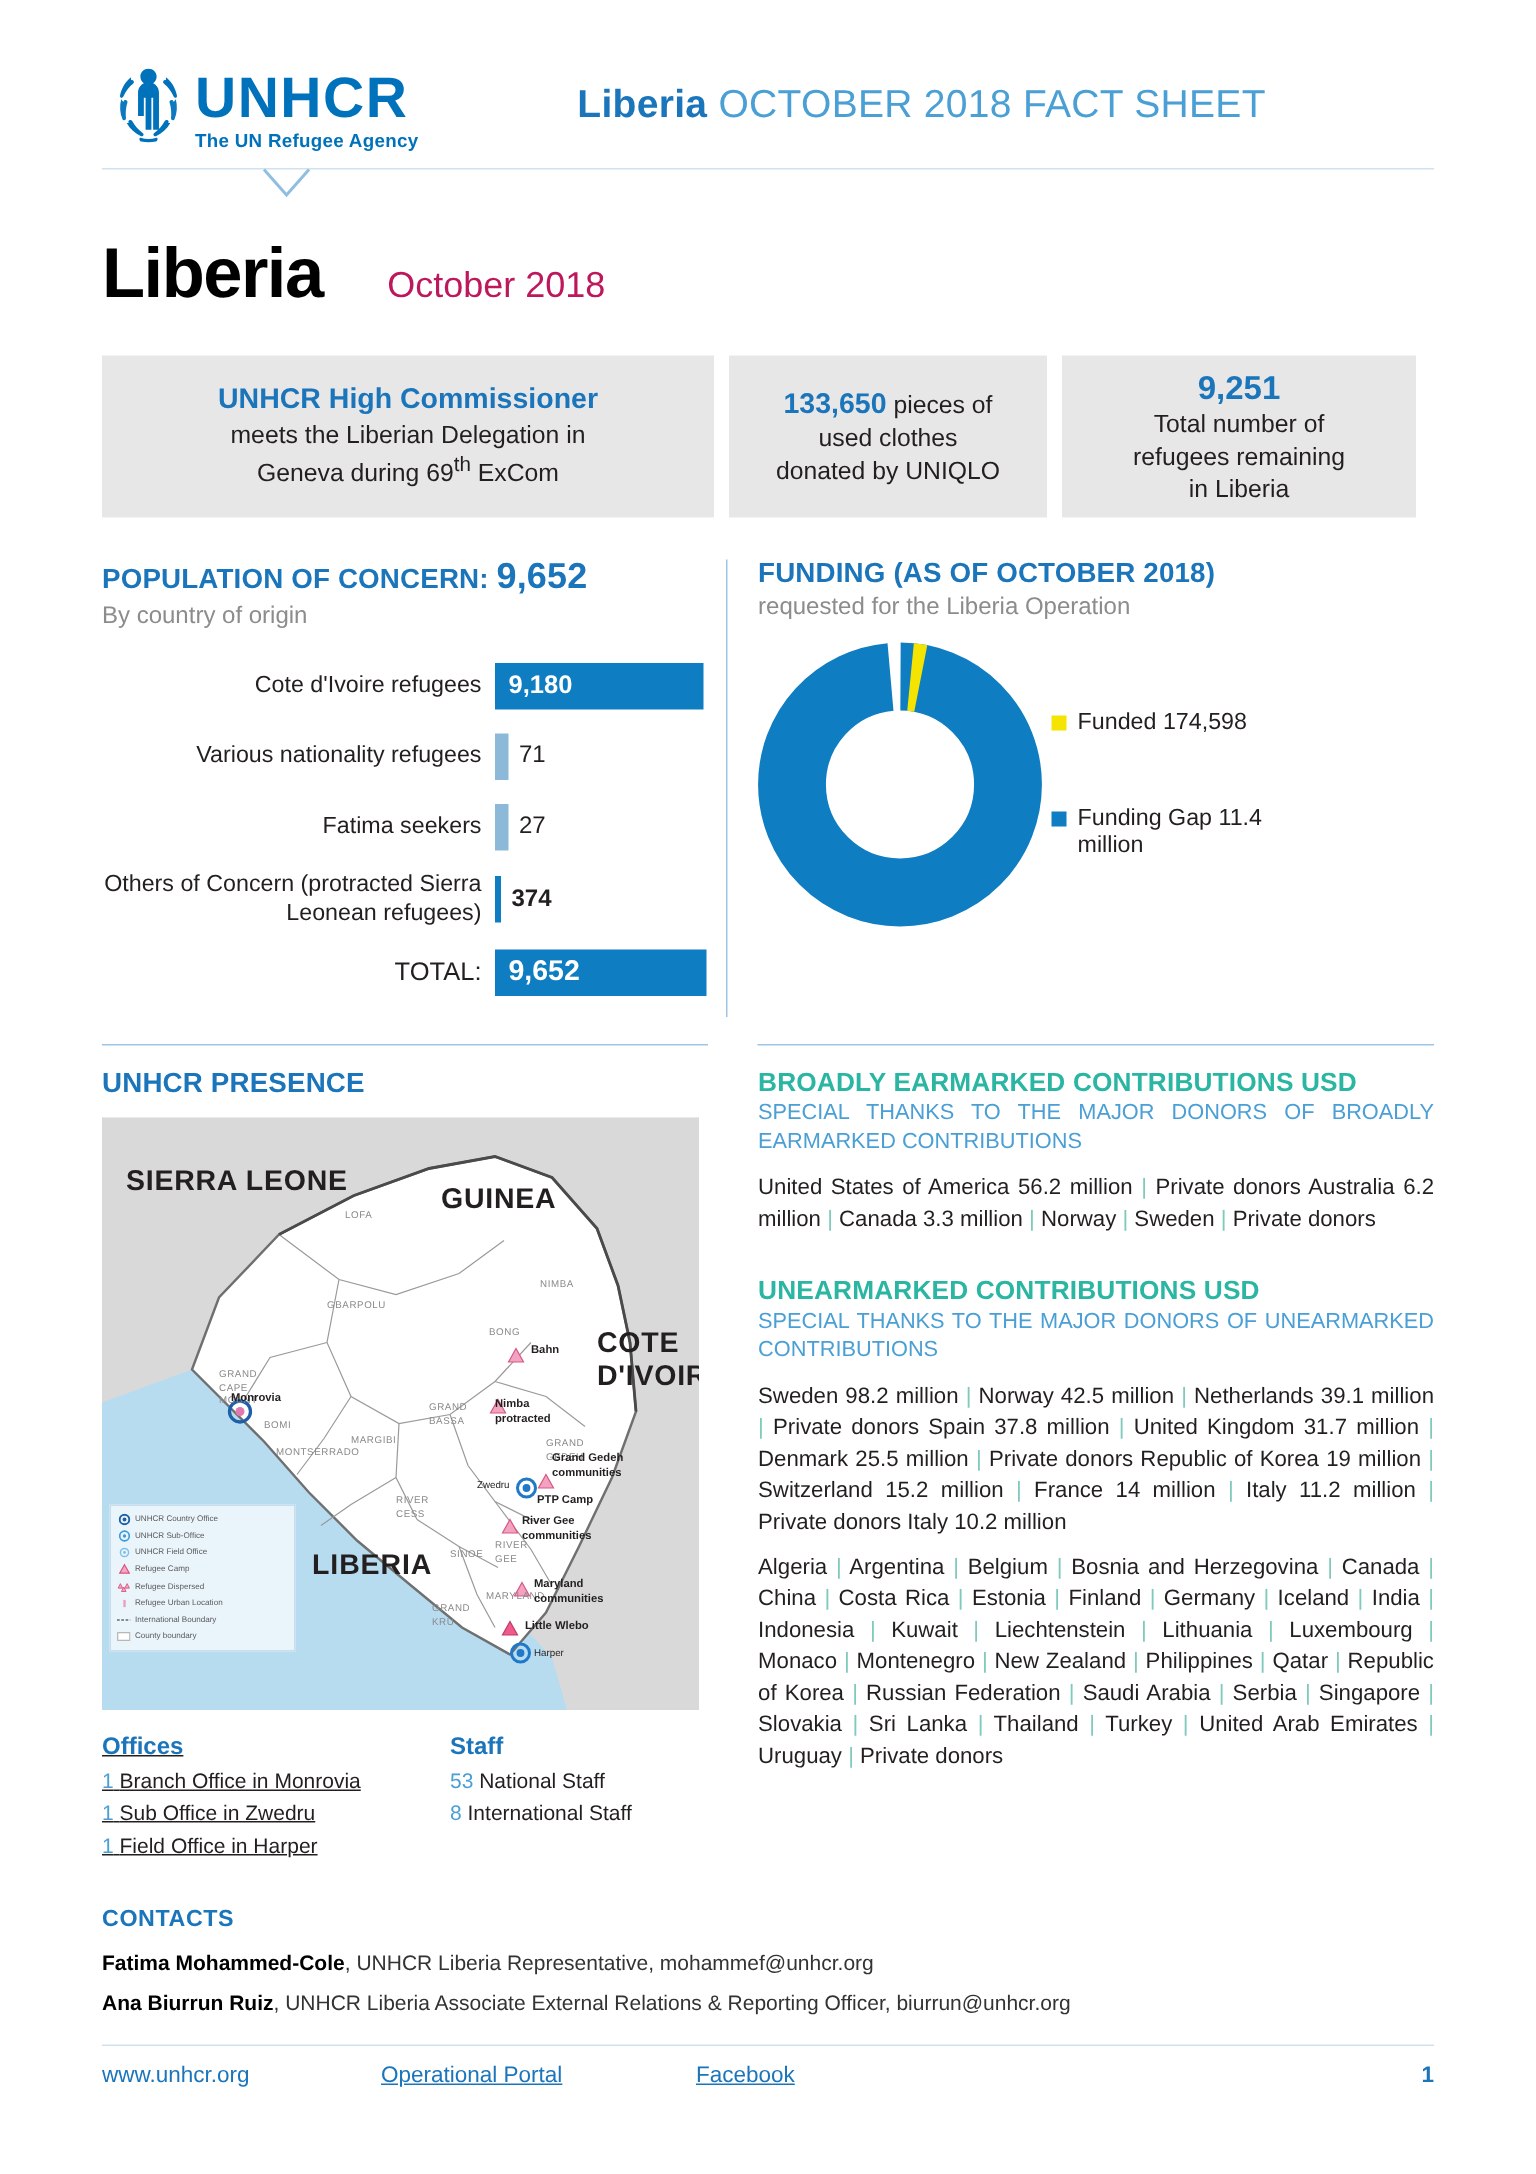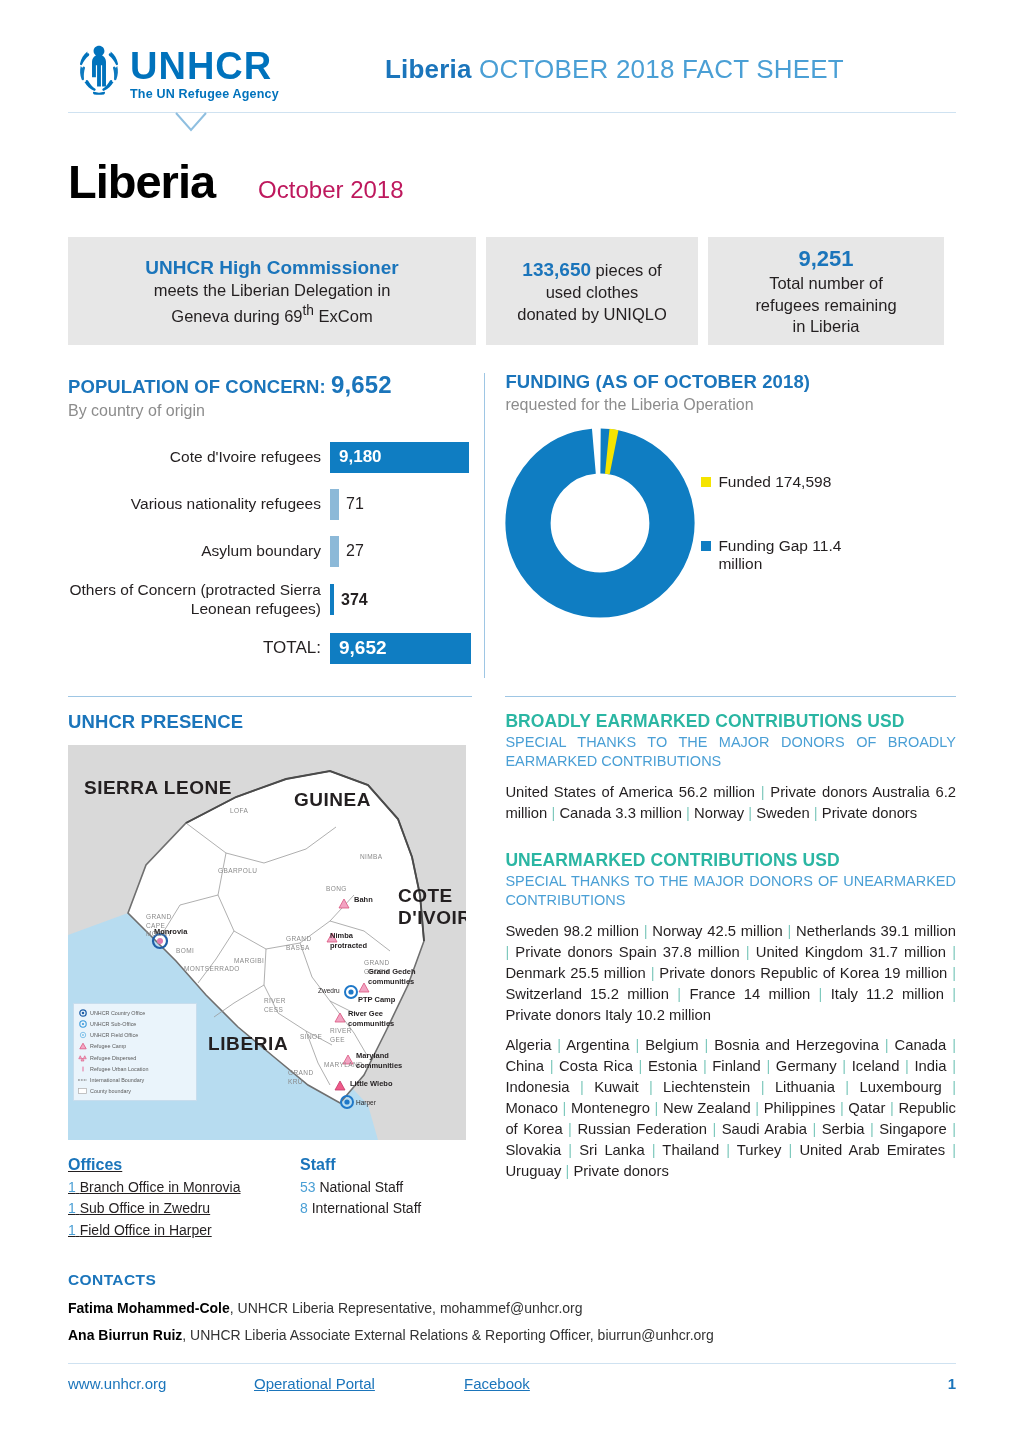--- a/index.html
+++ b/index.html
@@ -192,21 +192,21 @@
           </div>
         </div>
         <div class="barrow">
           <div class="lbl">Various nationality refugees</div>
           <div class="track">
             <div class="bar hairline"></div>
             <span class="barval-out">71</span>
           </div>
         </div>
         <div class="barrow">
-          <div class="lbl">Asylum boundary</div>
+          <div class="lbl">Fatima seekers</div>
           <div class="track">
             <div class="bar hairline"></div>
             <span class="barval-out">27</span>
           </div>
         </div>
         <div class="barrow">
           <div class="lbl">Others of Concern (protracted Sierra Leonean refugees)</div>
           <div class="track">
             <div class="bar thin"></div>
             <span class="barval-out bold">374</span>

